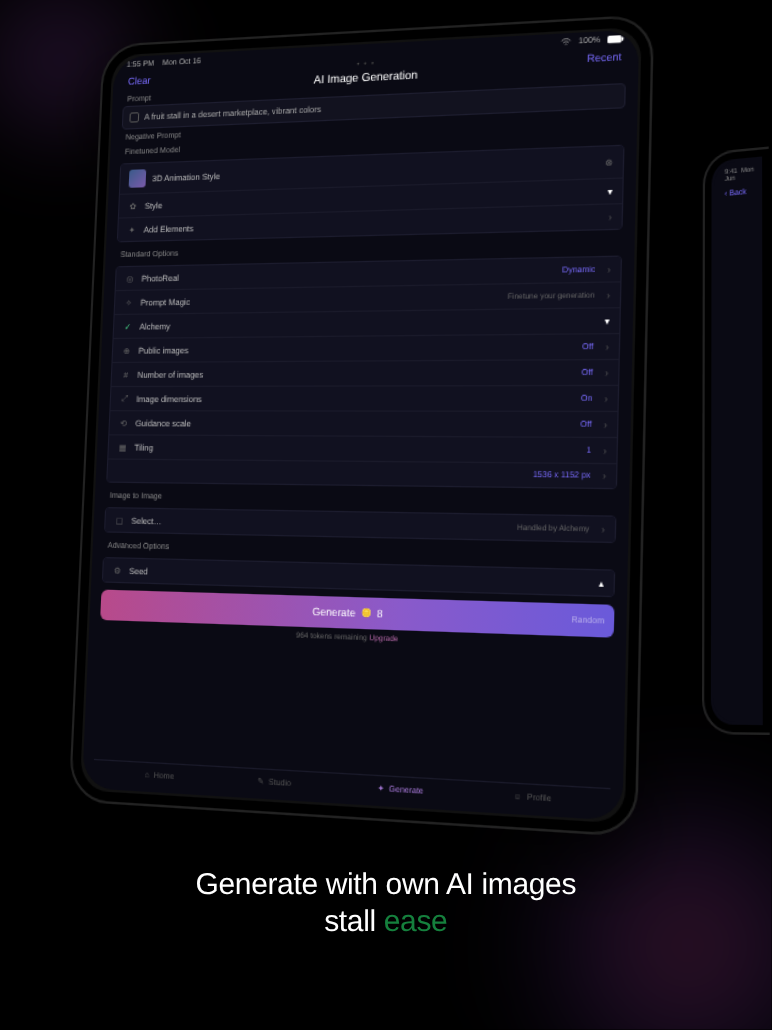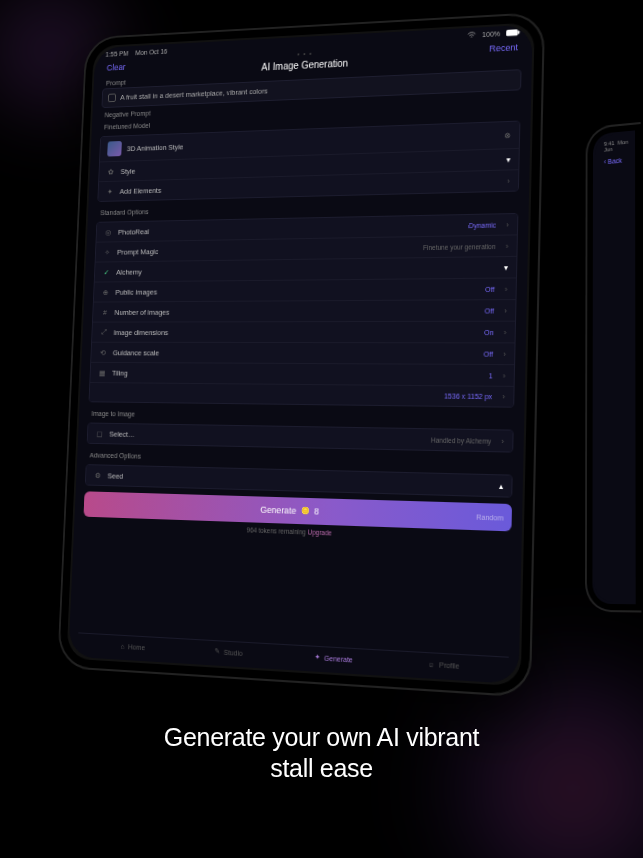--- a/index.html
+++ b/index.html
@@ -168,21 +168,21 @@
       position: absolute;
       left: 0; right: 0;
       top: 722px;
       text-align: center;
       color: #fff;
       font-size: 25px;
       font-weight: 400;
       letter-spacing: -0.3px;
       line-height: 1.25;
     }
-    .hero-text .accent { color: #ffffff; }
+    .hero-text .accent { color: #15803d; }
     svg { display: block; }
     .check-icon { color: #4ad88a; }
   </style>
 </head>
 <body>
 
 <div class="bg-glow-tl"></div>
 <div class="bg-glow-br"></div>
 
 <div class="tablet">
@@ -363,17 +363,17 @@
       <span>Mon Jun</span>
     </div>
     <div class="phone-back">
       <span>‹</span>
       <span>Back</span>
     </div>
   </div>
 </div>
 
 <div class="hero-text">
-  <div>Generate your own AI vibrant</div>
+  <div>Generate with own AI images</div>
   <div>
     <span>stall </span><span class="accent">ease</span>
   </div>
 </div>
 
 </body></html>

